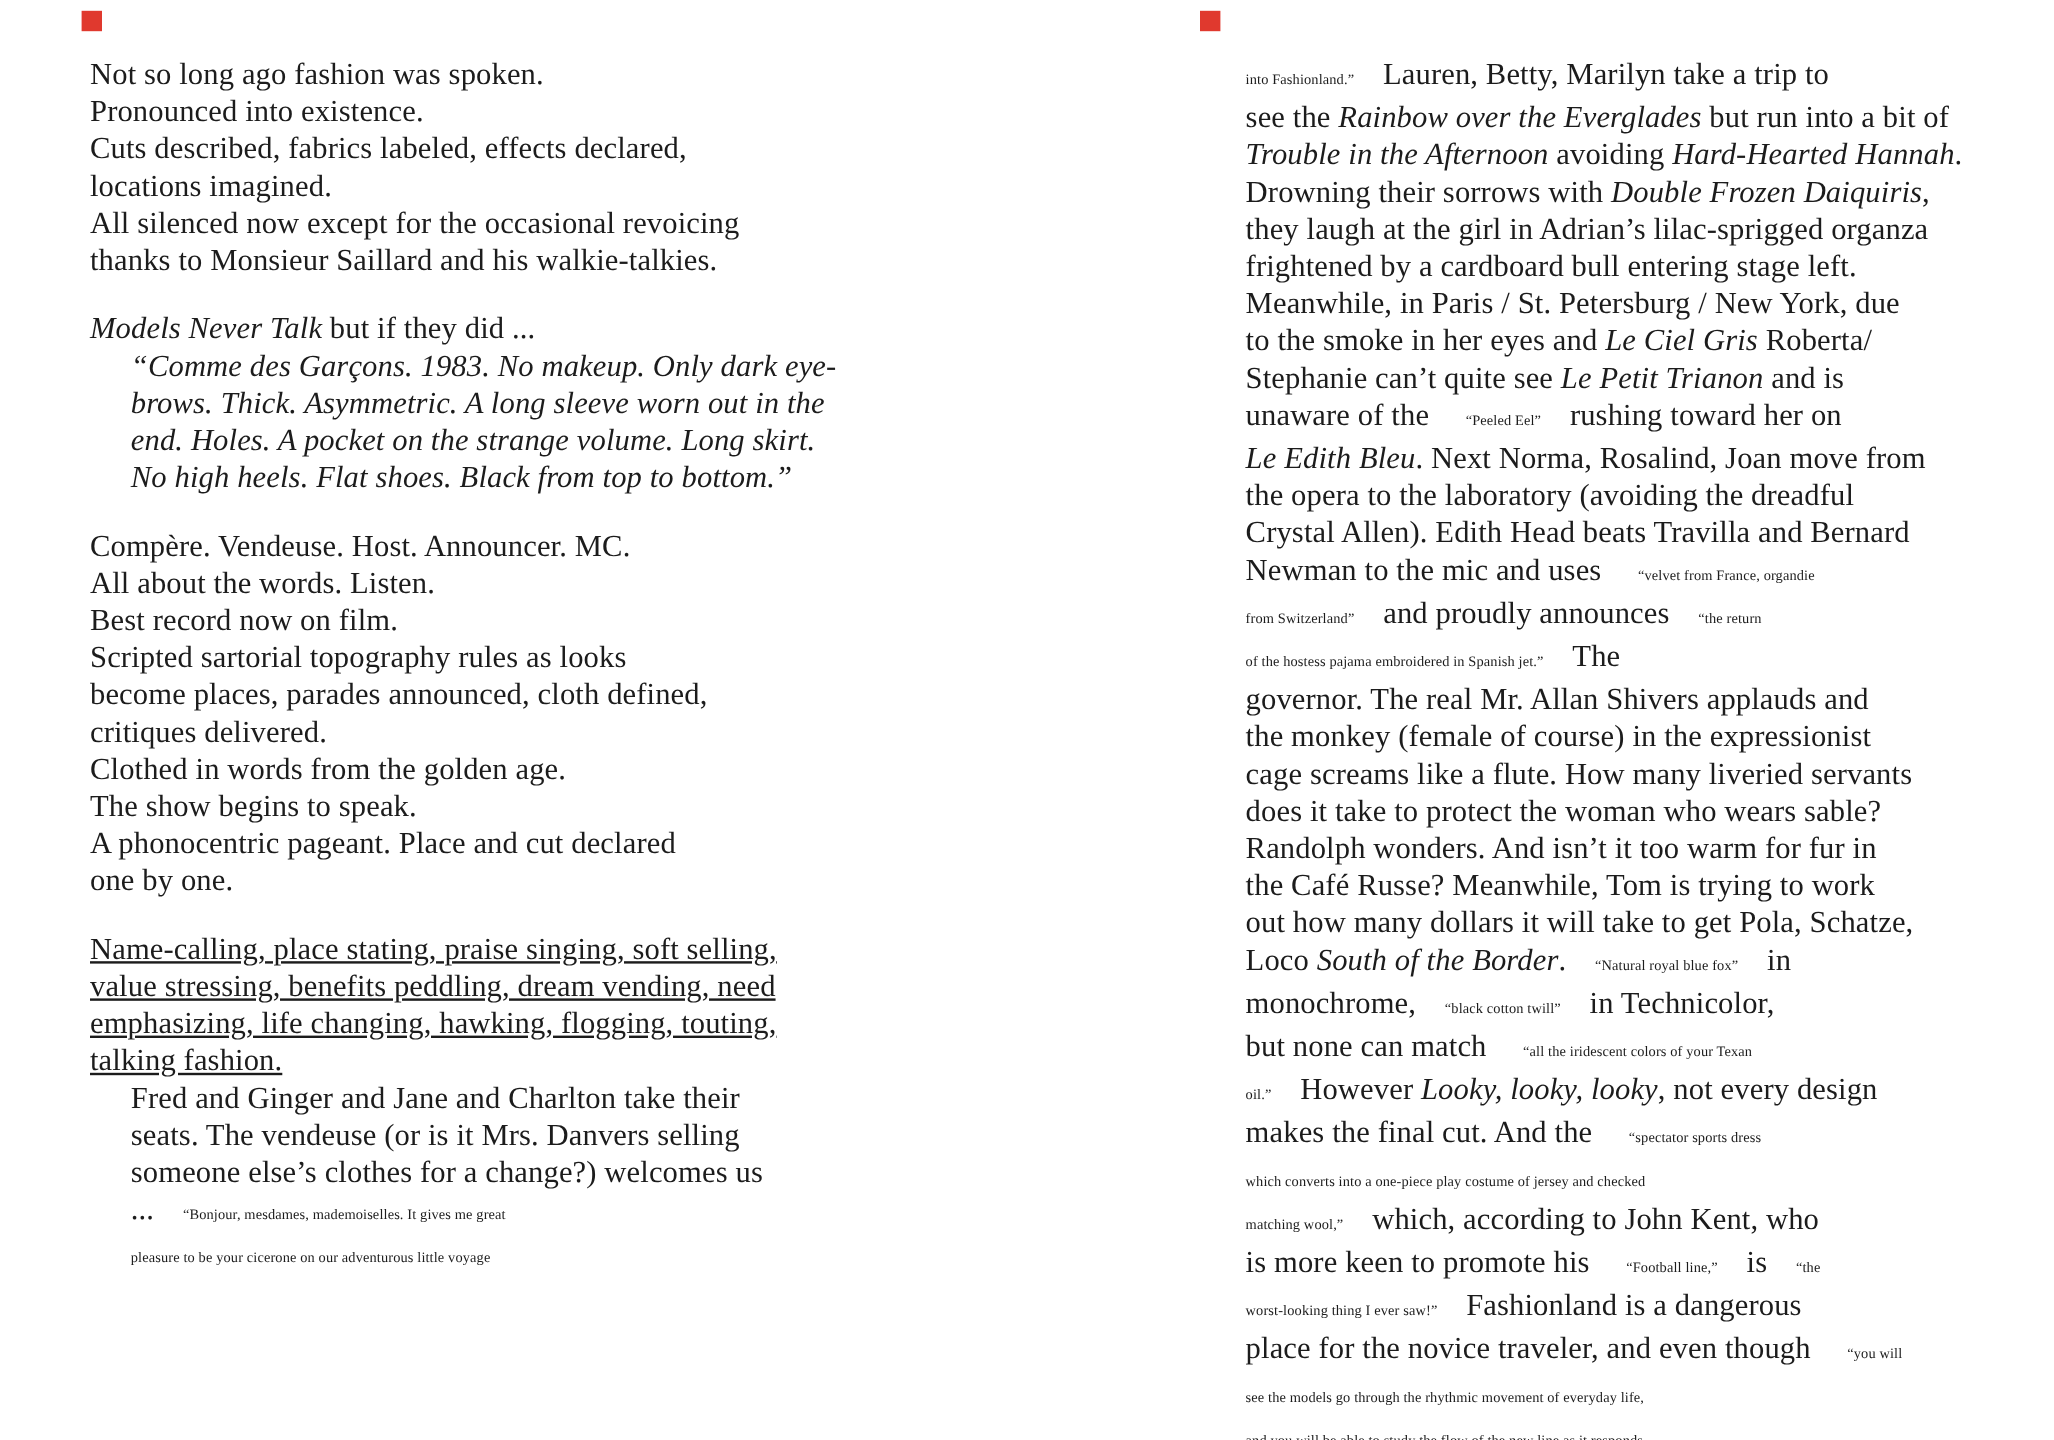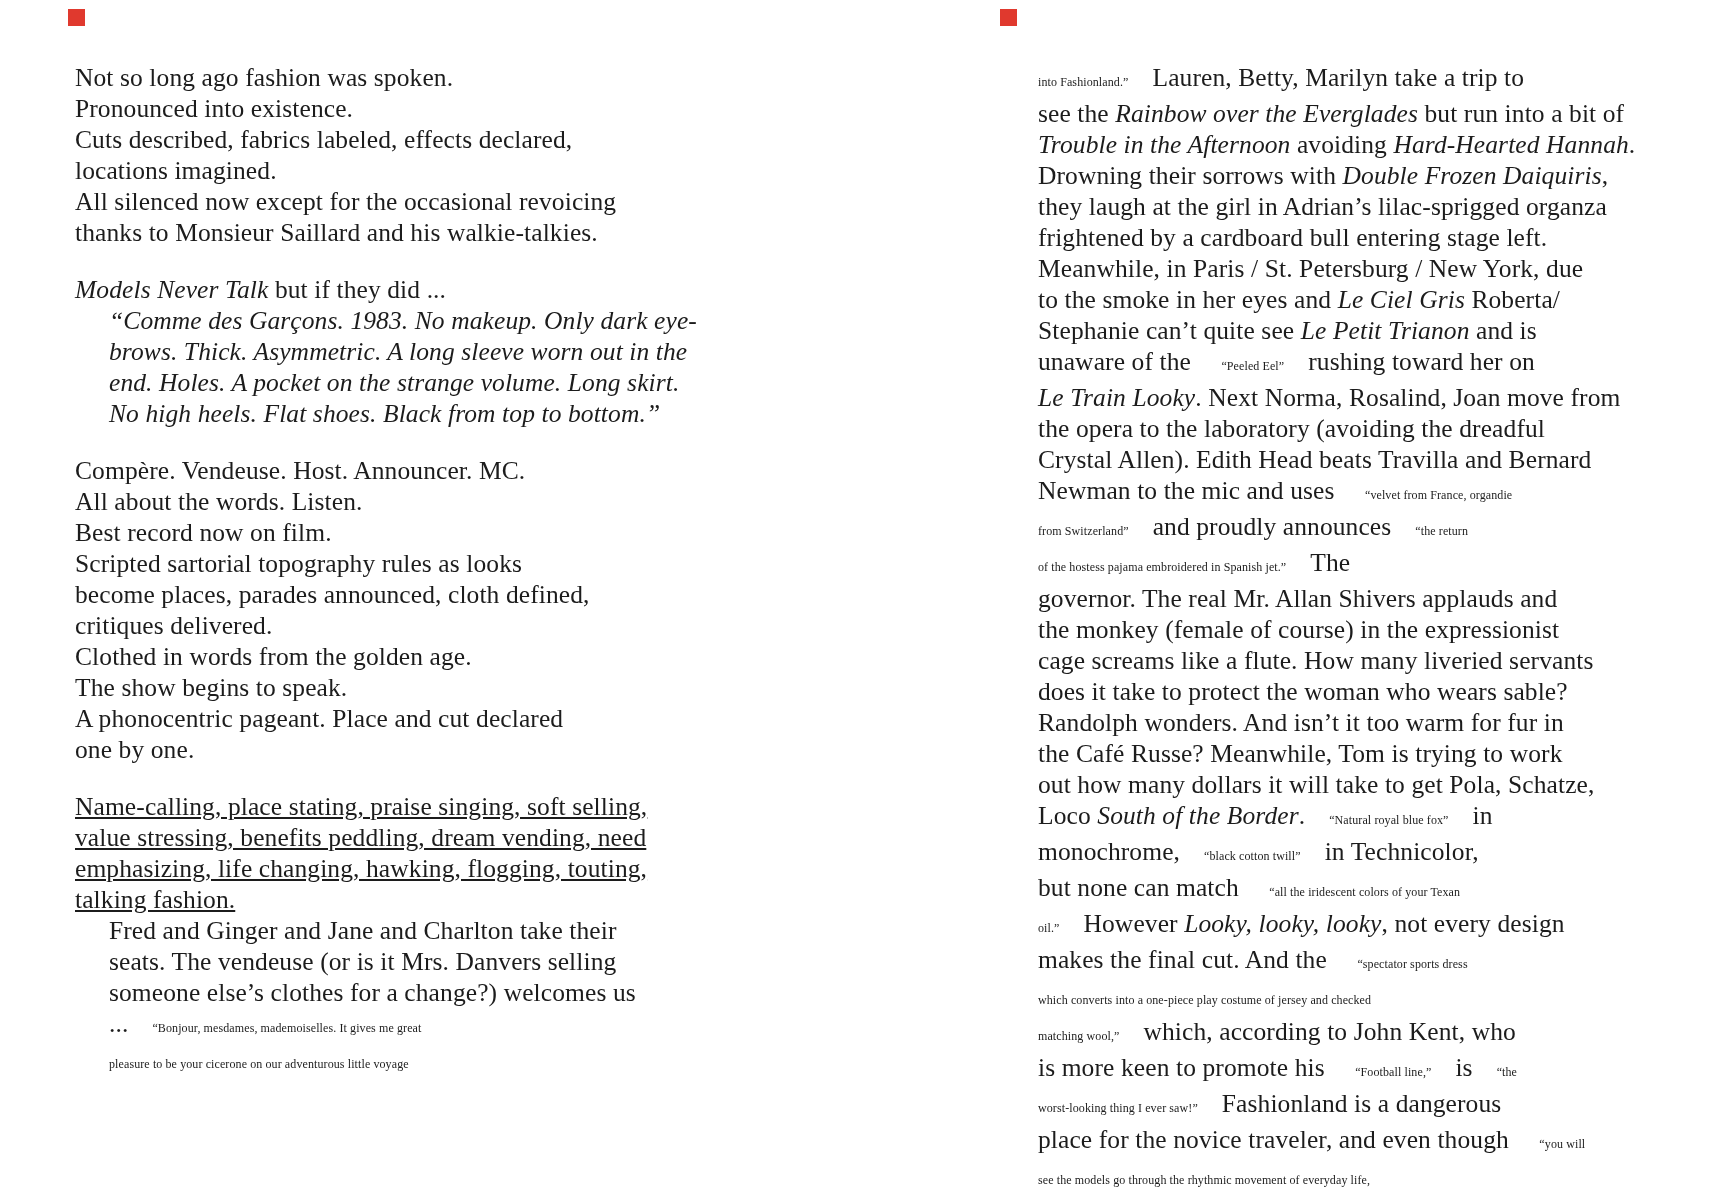--- a/index.html
+++ b/index.html
@@ -5,21 +5,21 @@
   html,body{margin:0;padding:0;}
   body{
     width:1712px;height:1200px;background:#ffffff;
     font-family:"Liberation Serif","DejaVu Serif",serif;
     color:#1c1c1c;
   }
   .page{position:relative;width:1712px;height:1200px;overflow:hidden;background:#ffffff;}
   .marker{position:absolute;top:9px;width:17px;height:17px;}
   .marker-left{left:68px;}
   .marker-right{left:1000px;}
-  .col{position:absolute;top:62px;}
+  .col{position:absolute;top:46px;}
   .col-left{left:75px;}
   .col-right{left:1038px;}
   .block{margin:0;}
   .line{
     font-size:25.5px;line-height:31px;white-space:pre;
     letter-spacing:0.1px;
   }
   .seg-n{font-style:normal;}
   .seg-i{font-style:italic;}
   .seg-sm{font-size:12px;font-family:Liberation Serif, serif;}
@@ -80,21 +80,21 @@
         <div class="line"><span class="seg-sm">into Fashionland.”</span><span class="seg-g"></span><span class="seg-n">Lauren, Betty, Marilyn take a trip to</span></div>
         <div class="line"><span class="seg-n">see the </span><span class="seg-i">Rainbow over the Everglades</span><span class="seg-n"> but run into a bit of</span></div>
         <div class="line"><span class="seg-i">Trouble in the Afternoon</span><span class="seg-n"> avoiding </span><span class="seg-i">Hard-Hearted Hannah</span><span class="seg-n">.</span></div>
         <div class="line"><span class="seg-n">Drowning their sorrows with </span><span class="seg-i">Double Frozen Daiquiris</span><span class="seg-n">,</span></div>
         <div class="line"><span class="seg-n">they laugh at the girl in Adrian’s lilac-sprigged organza</span></div>
         <div class="line"><span class="seg-n">frightened by a cardboard bull entering stage left.</span></div>
         <div class="line"><span class="seg-n">Meanwhile, in Paris / St. Petersburg / New York, due</span></div>
         <div class="line"><span class="seg-n">to the smoke in her eyes and </span><span class="seg-i">Le Ciel Gris</span><span class="seg-n"> Roberta/</span></div>
         <div class="line"><span class="seg-n">Stephanie can’t quite see </span><span class="seg-i">Le Petit Trianon</span><span class="seg-n"> and is</span></div>
         <div class="line"><span class="seg-n">unaware of the </span><span class="seg-g"></span><span class="seg-sm">“Peeled Eel”</span><span class="seg-g"></span><span class="seg-n">rushing toward her on</span></div>
-        <div class="line"><span class="seg-i">Le Train Looky</span><span class="seg-n">. Next Norma, Rosalind, Joan move from</span></div>
+        <div class="line"><span class="seg-i">Le Edith Bleu</span><span class="seg-n">. Next Norma, Rosalind, Joan move from</span></div>
         <div class="line"><span class="seg-n">the opera to the laboratory (avoiding the dreadful</span></div>
         <div class="line"><span class="seg-n">Crystal Allen). Edith Head beats Travilla and Bernard</span></div>
         <div class="line"><span class="seg-n">Newman to the mic and uses </span><span class="seg-g"></span><span class="seg-sm">“velvet from France, organdie</span></div>
         <div class="line"><span class="seg-sm">from Switzerland”</span><span class="seg-g"></span><span class="seg-n">and proudly announces</span><span class="seg-g"></span><span class="seg-sm">“the return</span></div>
         <div class="line"><span class="seg-sm">of the hostess pajama embroidered in Spanish jet.”</span><span class="seg-g"></span><span class="seg-n">The</span></div>
         <div class="line"><span class="seg-n">governor. The real Mr. Allan Shivers applauds and</span></div>
         <div class="line"><span class="seg-n">the monkey (female of course) in the expressionist</span></div>
         <div class="line"><span class="seg-n">cage screams like a flute. How many liveried servants</span></div>
         <div class="line"><span class="seg-n">does it take to protect the woman who wears sable?</span></div>
         <div class="line"><span class="seg-n">Randolph wonders. And isn’t it too warm for fur in</span></div>

